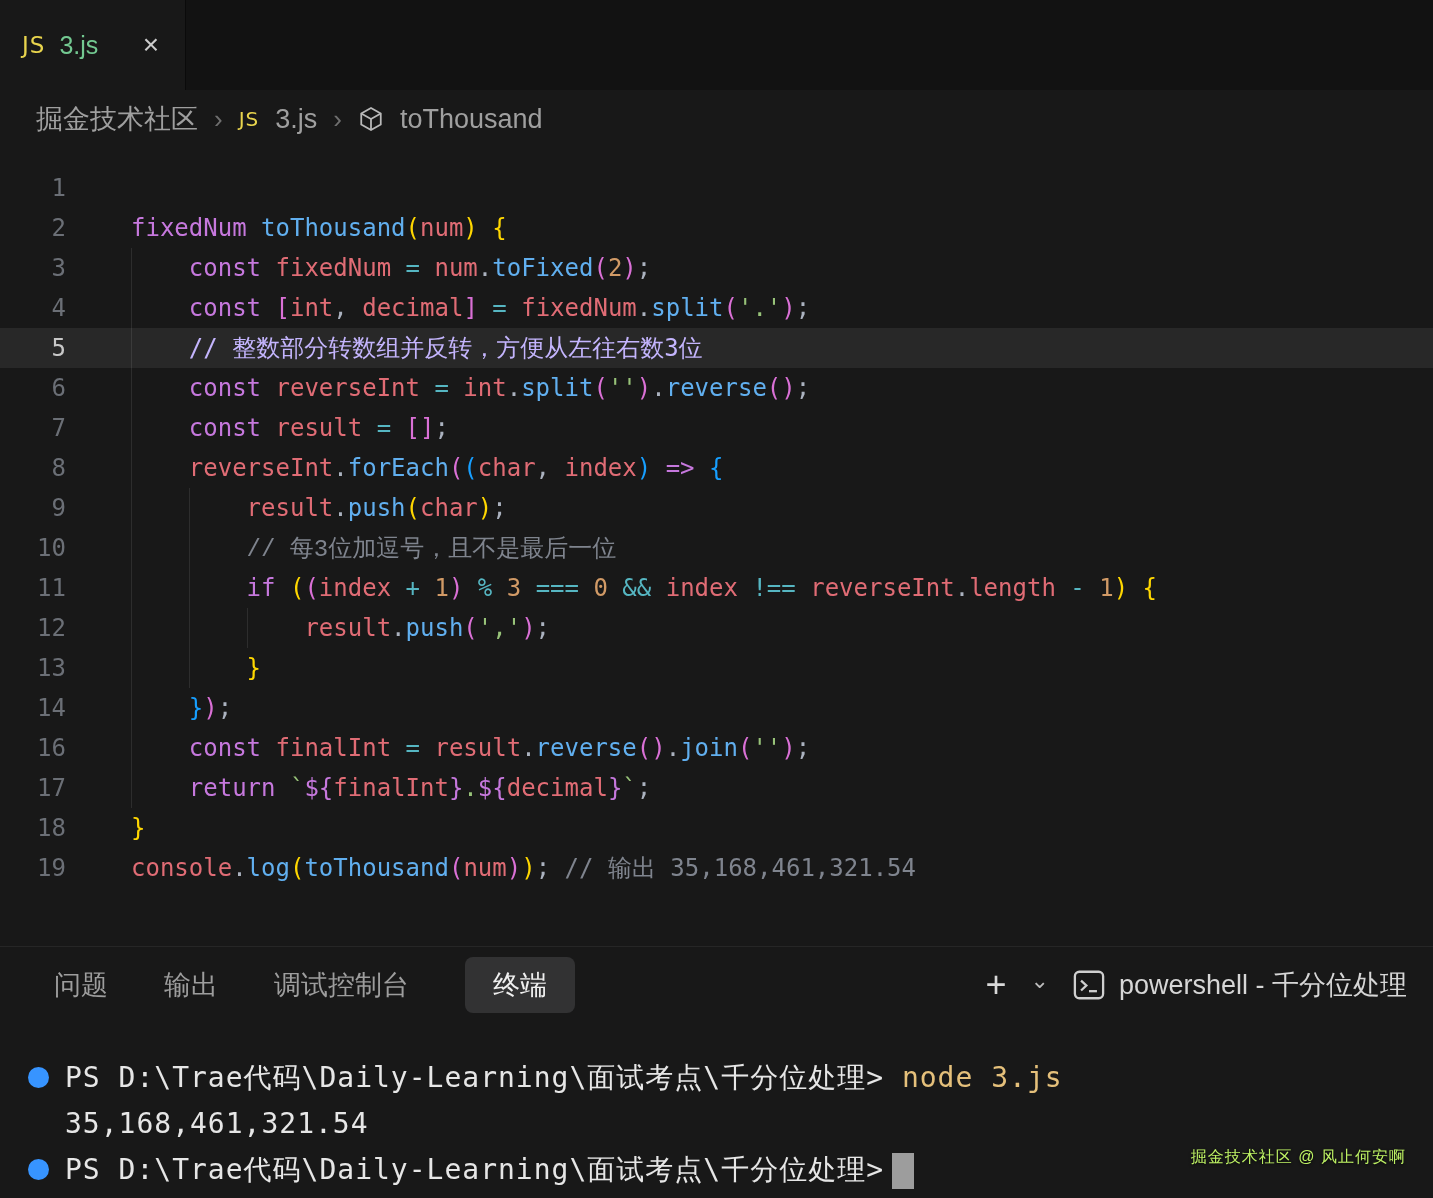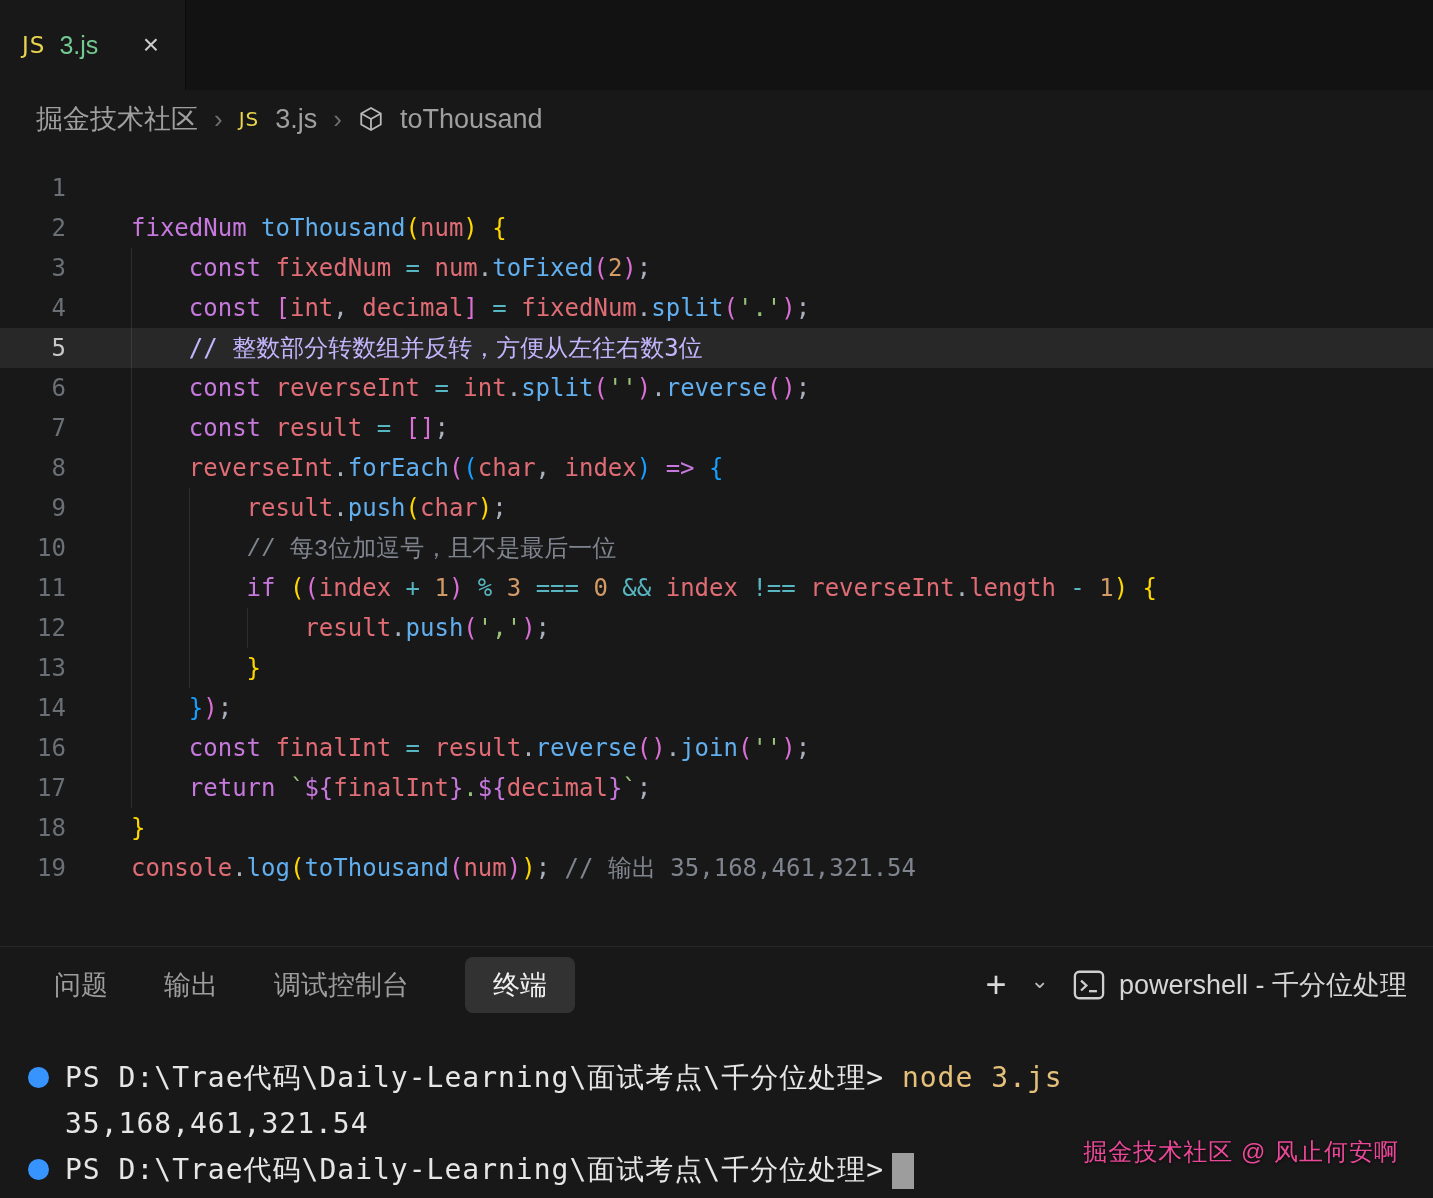--- a/index.html
+++ b/index.html
@@ -82,22 +82,22 @@
     position:absolute; left:-37px; top:12px; width:21px; height:21px;
     border-radius:50%;
   }
   .cursor-block {
     display:inline-block; width:22px; height:36px; margin-left:8px;
     vertical-align:middle;
   }
 
   
   .watermark {
-    position:absolute; right:34px; bottom:30px;
-    color:#ec4899; font-size:24px; letter-spacing:1px;
+    position:absolute; right:27px; bottom:30px;
+    color:#bef264; font-size:16px; letter-spacing:1px;
     text-shadow:0 1px 3px rgba(0,0,0,0.8);
     pointer-events:none;
   }
 </style>
 </head>
 <body>
 
 <div class="window">
 
   <div class="tabbar">

